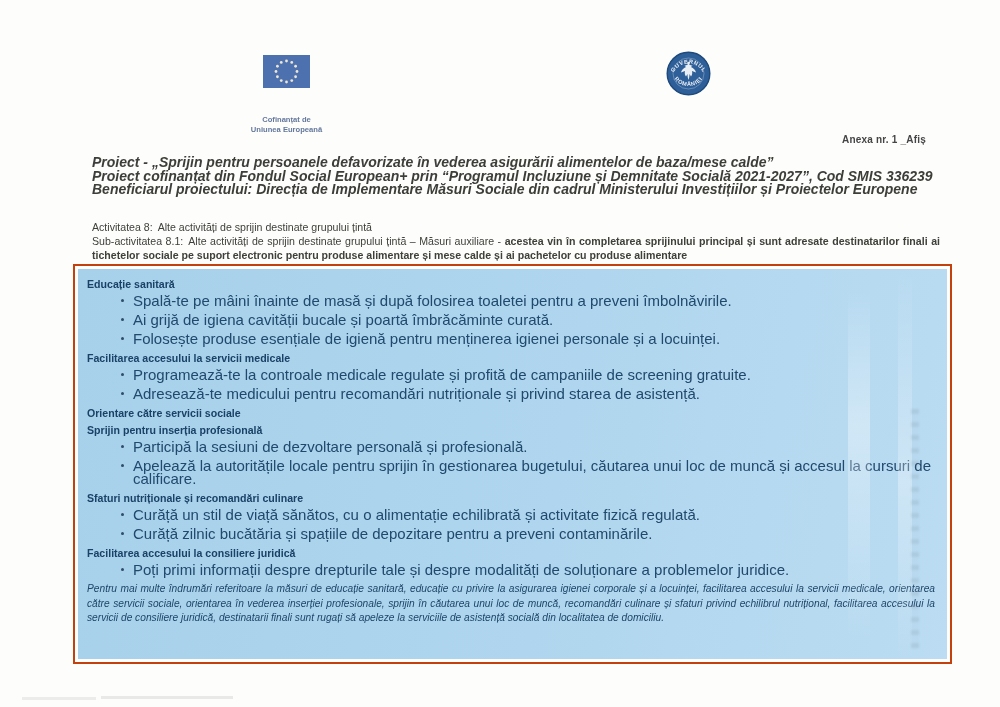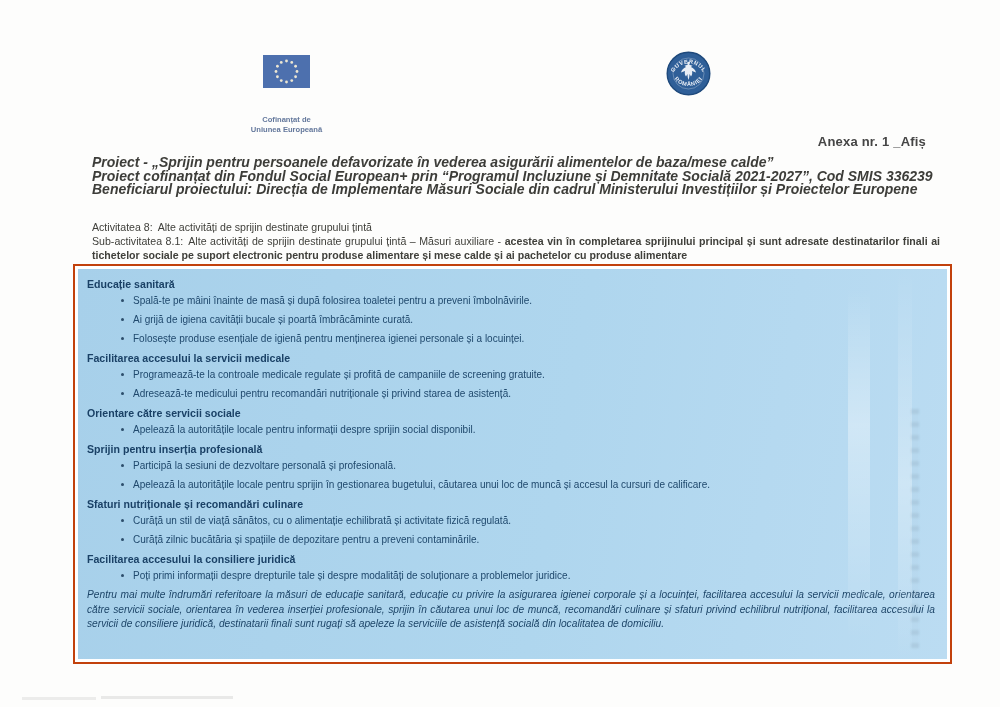--- a/index.html
+++ b/index.html
@@ -12,21 +12,21 @@
   }
   
   .eu-flag{position:absolute;left:263px;top:55px;width:47px;height:33px;}
   .eu-caption{
     position:absolute;left:230px;top:115px;width:113px;text-align:center;
     font-size:7.6px;font-weight:700;color:#64789c;line-height:9.6px;
   }
   .gov-seal{position:absolute;left:666px;top:51px;width:45px;height:45px;}
   .anexa{
     position:absolute;left:700px;top:134px;width:226px;text-align:right;
-    font-size:13px;font-weight:700;color:#454545;letter-spacing:.2px;
+    font-size:10px;font-weight:700;color:#454545;letter-spacing:.2px;
   }
   
   .project-header{
     position:absolute;left:92px;top:156px;width:852px;
     font-size:14px;font-style:italic;font-weight:700;color:#3d3d39;
     line-height:13.5px;
   }
   
   .activity{
     position:absolute;left:92px;top:221px;width:848px;
@@ -43,21 +43,21 @@
   .info-inner{
     position:relative;width:100%;height:100%;box-sizing:border-box;
     background:linear-gradient(100deg,#a7d0ea 0%,#afd6ee 55%,#bbdcf2 100%);
     padding:6px 12px 0 9px;overflow:hidden;
   }
   .section-heading{
     font-size:10.6px;font-weight:700;color:#1a4166;line-height:14px;margin:2px 0 3px;
   }
   .bullet-row{
     display:flex;align-items:flex-start;margin:0 0 6px 34px;
-    font-size:10px;color:#20496d;line-height:13px;
+    font-size:15px;color:#20496d;line-height:13px;
   }
   .dot{flex:none;width:3px;height:3px;border-radius:50%;background:#2c4d6b;margin:5px 9px 0 0;}
   .footer-para{
     margin:3px 0 0;font-size:10.2px;font-style:italic;color:#1d4568;
     line-height:14.6px;text-align:justify;
   }
   
   .streak{position:absolute;top:0;bottom:0;pointer-events:none;}
   .streak.s1{left:770px;width:22px;background:linear-gradient(to bottom,rgba(255,255,255,0) 5%,rgba(255,255,255,.35) 40%,rgba(255,255,255,0) 95%);}
   .streak.s2{left:820px;width:14px;background:linear-gradient(to bottom,rgba(255,255,255,0) 0%,rgba(255,255,255,.3) 55%,rgba(255,255,255,0) 100%);}
@@ -170,26 +170,20 @@
 
   <div class="bullet-row">
     <span class="dot"></span>
     <span class="bullet-text">Adresează-te medicului pentru recomandări nutriționale și privind starea de asistență.</span>
   </div>
 </div>
   </div>
 
   <div class="section">
     <div class="section-heading">Orientare către servicii sociale</div>
-    <div class="bullets">
-  <div class="bullet-row">
-    <span class="dot"></span>
-    <span class="bullet-text">Apelează la autoritățile locale pentru informații despre sprijin social disponibil.</span>
-  </div>
-</div>
   </div>
 
   <div class="section">
     <div class="section-heading">Sprijin pentru inserția profesională</div>
     <div class="bullets">
   <div class="bullet-row">
     <span class="dot"></span>
     <span class="bullet-text">Participă la sesiuni de dezvoltare personală și profesională.</span>
   </div>
 

